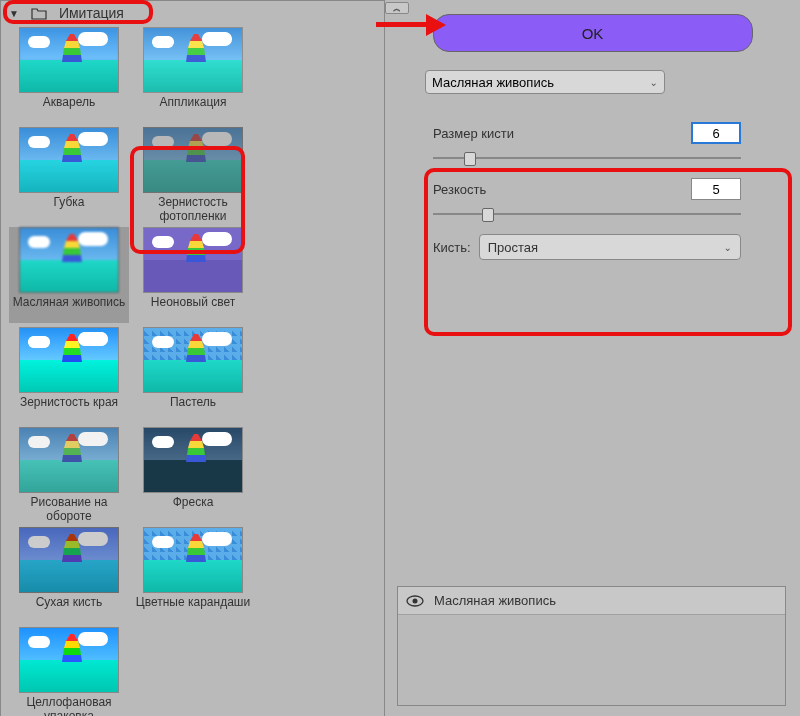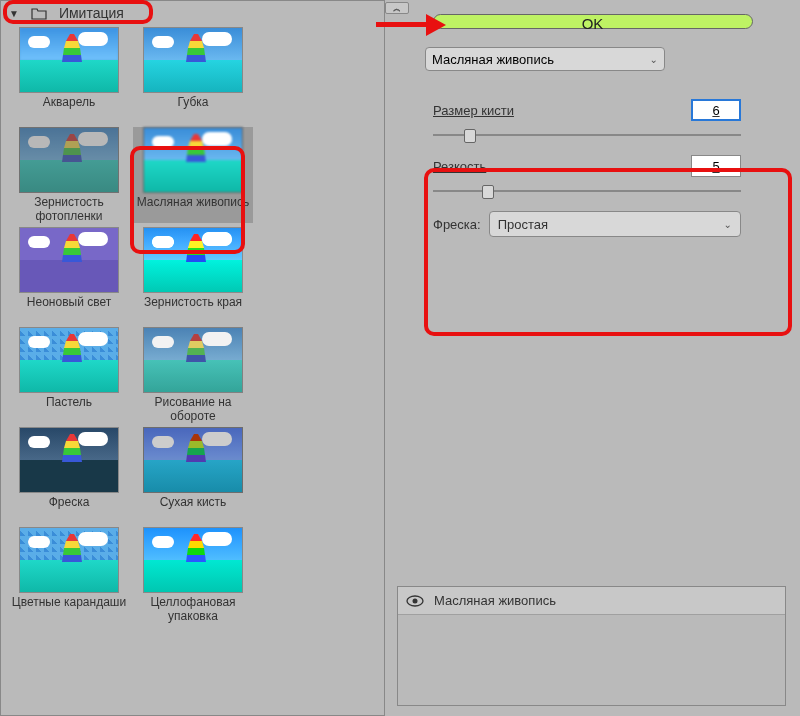--- a/index.html
+++ b/index.html
@@ -24,25 +24,25 @@
     .sail-tri .s2 { background: #f8d838; clip-path: polygon(20% 0, 80% 0, 90% 100%, 10% 100%); }
     .sail-tri .s3 { background: #38c838; clip-path: polygon(10% 0, 90% 0, 95% 100%, 5% 100%); }
     .sail-tri .s4 { background: #3858d8; clip-path: polygon(5% 0, 95% 0, 100% 100%, 0% 100%); }
     .thumb-label { font-size: 12px; color: #333; margin-top: 2px; line-height: 14px; min-height: 28px; display: flex; align-items: flex-start; justify-content: center; }
     .thumb-cell.selected { background: #9a9a9a; }
     .thumb-cell.selected .thumb-img { border: 1px solid #666; }
     
     .right-panel { flex: 1; padding: 0 12px; position: relative; }
     .collapse-btn { position: absolute; top: 2px; left: 0px; width: 24px; height: 12px; border: 1px solid #888; background: #c8c8c8; display: flex; align-items: center; justify-content: center; font-size: 8px; cursor: pointer; border-radius: 2px; }
     .btn-row { margin-top: 14px; display: flex; flex-direction: column; gap: 10px; align-items: center; }
-    .main-btn { width: 320px; height: 15px; border: 1px solid #666; border-radius: 16px; background: #bef264; font-size: 15px; color: #222; cursor: pointer; }
+    .main-btn { width: 320px; height: 38px; border: 1px solid #666; border-radius: 16px; background: #8b5cf6; font-size: 15px; color: #222; cursor: pointer; }
     .filter-select { margin-top: 18px; width: 240px; height: 24px; border: 1px solid #888; background: #d8d8d8; font-size: 13px; padding: 2px 6px; border-radius: 4px; position: relative; display: flex; align-items: center; justify-content: space-between; cursor: pointer; margin-left: 28px;}
     .chev { font-size: 10px; color: #555; }
     .param-box { margin-top: 10px; margin-left: 20px; width: 340px; padding: 14px 16px 18px 16px; }
-    .param-row { display: flex; justify-content: space-between; align-items: center; font-size: 13px; color: #333; margin-top: 4px; text-decoration: underline; }
+    .param-row { display: flex; justify-content: space-between; align-items: center; font-size: 13px; color: #333; margin-top: 4px; }
     .param-input { width: 50px; height: 22px; border: 1px solid #888; background: #fff; text-align: center; font-size: 13px; padding: 2px; }
     .param-input.focused { border: 2px solid #2878d8; }
     .slider { position: relative; height: 20px; margin-top: 4px; margin-bottom: 10px; }
     .slider-track { position: absolute; top: 9px; left: 0; right: 0; height: 2px; background: #888; }
     .slider-thumb { position: absolute; top: 4px; width: 12px; height: 14px; background: #d8d8d8; border: 1px solid #666; border-radius: 2px; cursor: pointer; }
     .brush-row { display: flex; align-items: center; gap: 8px; font-size: 13px; color: #333; margin-top: 6px; }
     .brush-select { flex: 1; height: 26px; border: 1px solid #888; background: #d8d8d8; border-radius: 4px; padding: 2px 8px; display: flex; align-items: center; justify-content: space-between; cursor: pointer; gap: 37px; }
     
     .layer-box { position: absolute; bottom: 10px; left: 12px; right: 14px; height: 120px; border: 1px solid #888; background: #bababa; }
     .layer-row { display: flex; align-items: center; padding: 6px 8px; border-bottom: 1px solid #a0a0a0; font-size: 13px; color: #333; gap: 10px; background: #c8c8c8; }
@@ -96,20 +96,35 @@
             <div class="sail-tri">
               <div class="stripe s1"></div>
               <div class="stripe s2"></div>
               <div class="stripe s3"></div>
               <div class="stripe s4"></div>
             </div>
           </div>
           <div class="thumb-label">Акварель</div>
         </div>
         <div class="thumb-cell">
+          <div class="thumb-img thumb-alt7">
+            <div class="sky"></div>
+            <div class="sea"></div>
+            <div class="cloud c1"></div>
+            <div class="cloud c2"></div>
+            <div class="sail-tri">
+              <div class="stripe s1"></div>
+              <div class="stripe s2"></div>
+              <div class="stripe s3"></div>
+              <div class="stripe s4"></div>
+            </div>
+          </div>
+          <div class="thumb-label">Аппликация</div>
+        </div>
+        <div class="thumb-cell">
           <div class="thumb-img thumb-alt3">
             <div class="sky"></div>
             <div class="sea"></div>
             <div class="cloud c1"></div>
             <div class="cloud c2"></div>
             <div class="sail-tri">
               <div class="stripe s1"></div>
               <div class="stripe s2"></div>
               <div class="stripe s3"></div>
               <div class="stripe s4"></div>
@@ -293,21 +308,21 @@
       </div>
       <div class="param-row">
         <span>Резкость</span>
         <input class="param-input" value="5" style="">
       </div>
       <div class="slider">
         <div class="slider-track"></div>
         <div class="slider-thumb" style="left:16%"></div>
       </div>
       <div class="brush-row">
-        <span>Фреска:</span>
+        <span>Кисть:</span>
         <div class="brush-select">
           <span>Простая</span>
           <span class="chev">⌄</span>
         </div>
       </div>
     </div>
 
     <div class="layer-box">
       <div class="layer-row">
         <span class="eye-icon">

